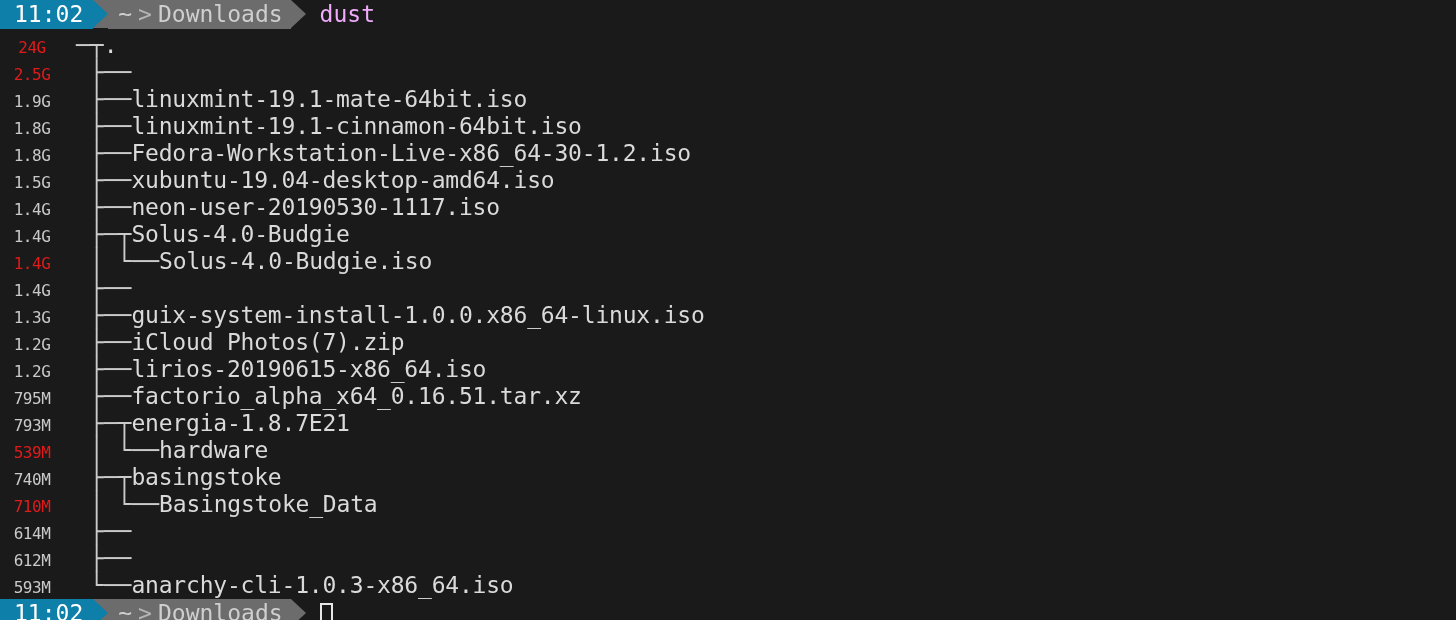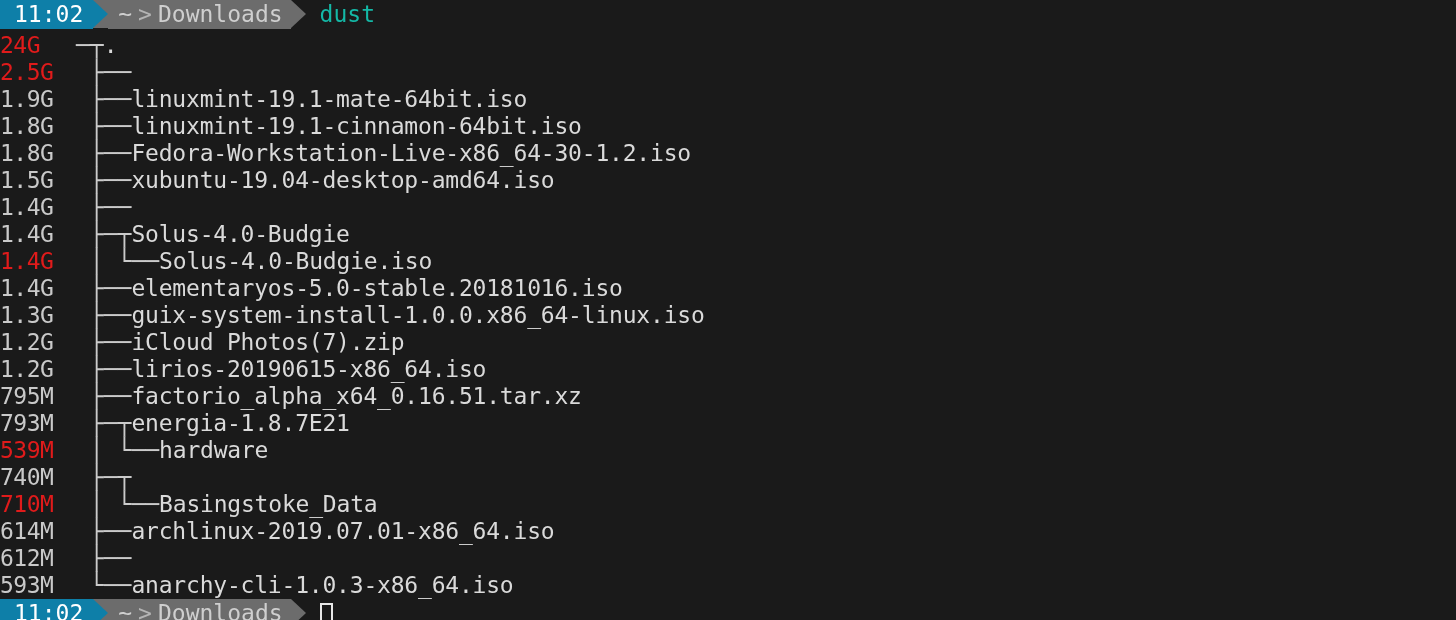--- a/index.html
+++ b/index.html
@@ -70,21 +70,21 @@
   }
   .arrow-path {
     width: 0; height: 0;
     border-top: 14.5px solid transparent;
     border-bottom: 14.5px solid transparent;
     border-left: 15px solid #6c6c6c;
     background: transparent;
     flex: 0 0 auto;
   }
   .seg-cmd {
-    color: #14b8a6;
+    color: #f0abfc;
     padding: 0 0 0 14px;
     background: transparent;
   }
   .cursor-block {
     display: inline-block;
     width: 13px;
     height: 22px;
     margin-left: 14px;
     align-self: center;
     border: 2px solid #e8e8e8;
@@ -101,23 +101,23 @@
   }
   .row {
     display: flex;
     align-items: baseline;
     height: 27px;
     white-space: pre;
   }
   .size {
     width: 64px;
     min-width: 64px;
-    text-align: left;
+    text-align: center;
     color: #c9c9c9;
-    font-size: 23px;
+    font-size: 16px;
     letter-spacing: -0.5px;
     padding-right: 0px;
   }
   .size.hot { color: #e01b1b; }
 
   .branch {
     color: #cbcbcb;
     font-size: 23px;
     padding-left: 12px;
     letter-spacing: 0px;
@@ -180,38 +180,38 @@
 
     <div class="row">
       <span class="size">1.5G</span>
       <span class="branch"> ├──</span>
       <span class="name">xubuntu-19.04-desktop-amd64.iso</span>
     </div>
 
     <div class="row">
       <span class="size">1.4G</span>
       <span class="branch"> ├──</span>
+      <span class="name">neon-user-20190530-1117.iso</span>
     </div>
 
     <div class="row">
       <span class="size">1.4G</span>
       <span class="branch"> ├─┬</span>
       <span class="name">Solus-4.0-Budgie</span>
     </div>
 
     <div class="row">
       <span class="size hot">1.4G</span>
       <span class="branch"> │ └──</span>
       <span class="name">Solus-4.0-Budgie.iso</span>
     </div>
 
     <div class="row">
       <span class="size">1.4G</span>
       <span class="branch"> ├──</span>
-      <span class="name">elementaryos-5.0-stable.20181016.iso</span>
     </div>
 
     <div class="row">
       <span class="size">1.3G</span>
       <span class="branch"> ├──</span>
       <span class="name">guix-system-install-1.0.0.x86_64-linux.iso</span>
     </div>
 
     <div class="row">
       <span class="size">1.2G</span>
@@ -239,32 +239,32 @@
 
     <div class="row">
       <span class="size hot">539M</span>
       <span class="branch"> │ └──</span>
       <span class="name">hardware</span>
     </div>
 
     <div class="row">
       <span class="size">740M</span>
       <span class="branch"> ├─┬</span>
+      <span class="name">basingstoke</span>
     </div>
 
     <div class="row">
       <span class="size hot">710M</span>
       <span class="branch"> │ └──</span>
       <span class="name">Basingstoke_Data</span>
     </div>
 
     <div class="row">
       <span class="size">614M</span>
       <span class="branch"> ├──</span>
-      <span class="name">archlinux-2019.07.01-x86_64.iso</span>
     </div>
 
     <div class="row">
       <span class="size">612M</span>
       <span class="branch"> ├──</span>
     </div>
 
     <div class="row">
       <span class="size">593M</span>
       <span class="branch"> └──</span>

